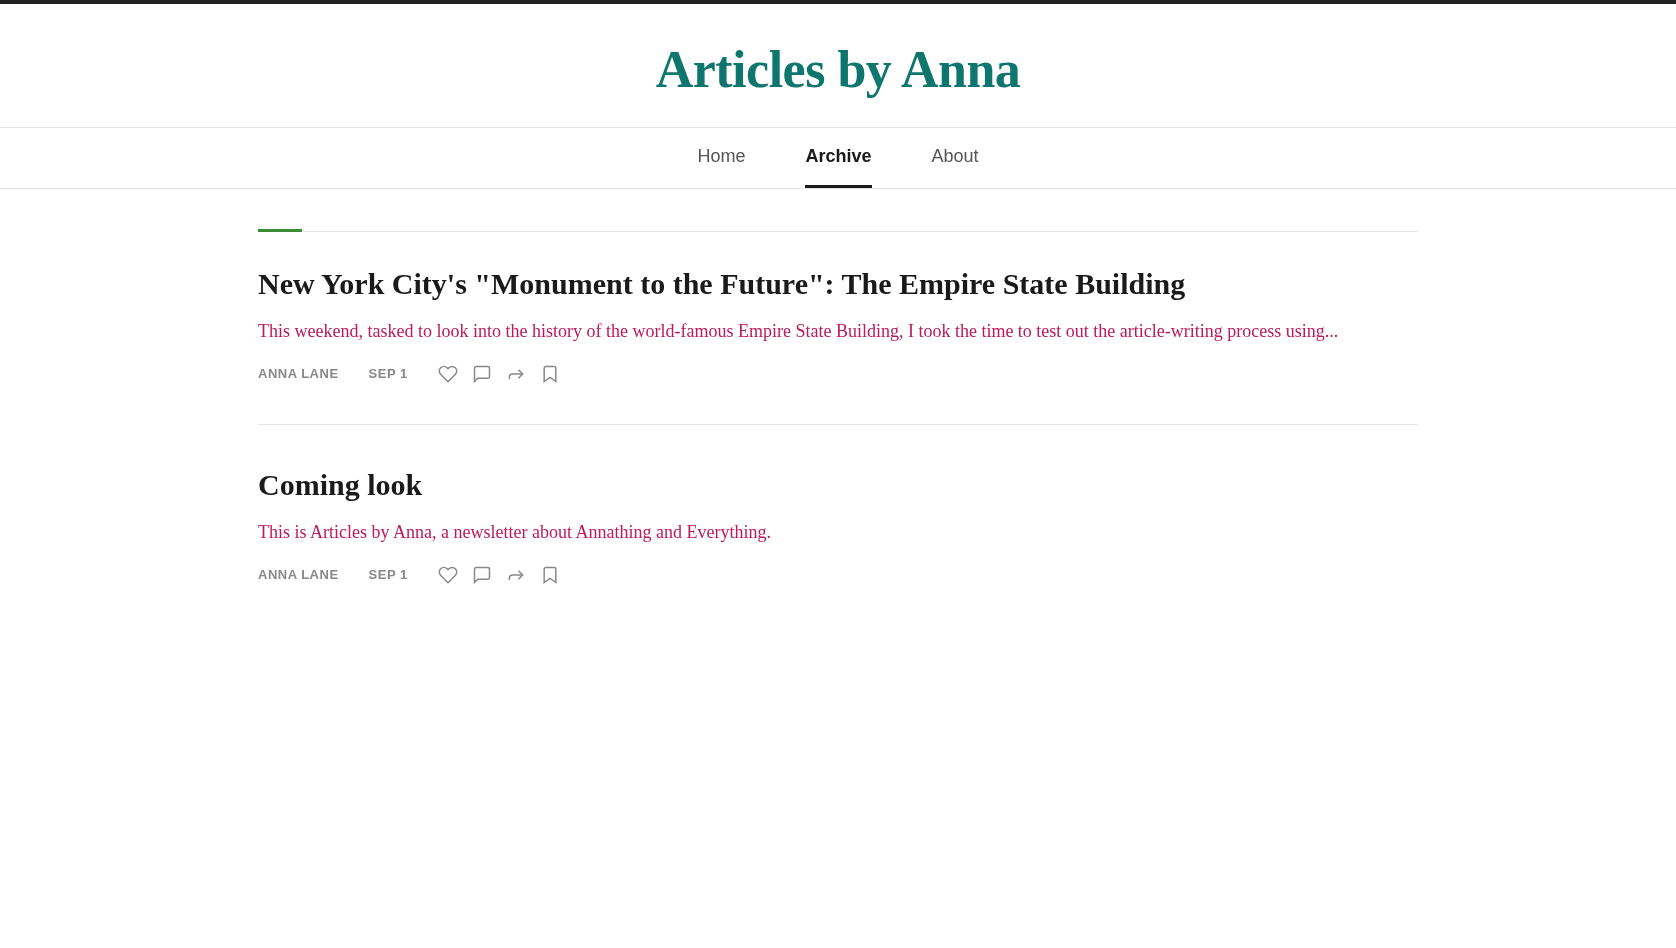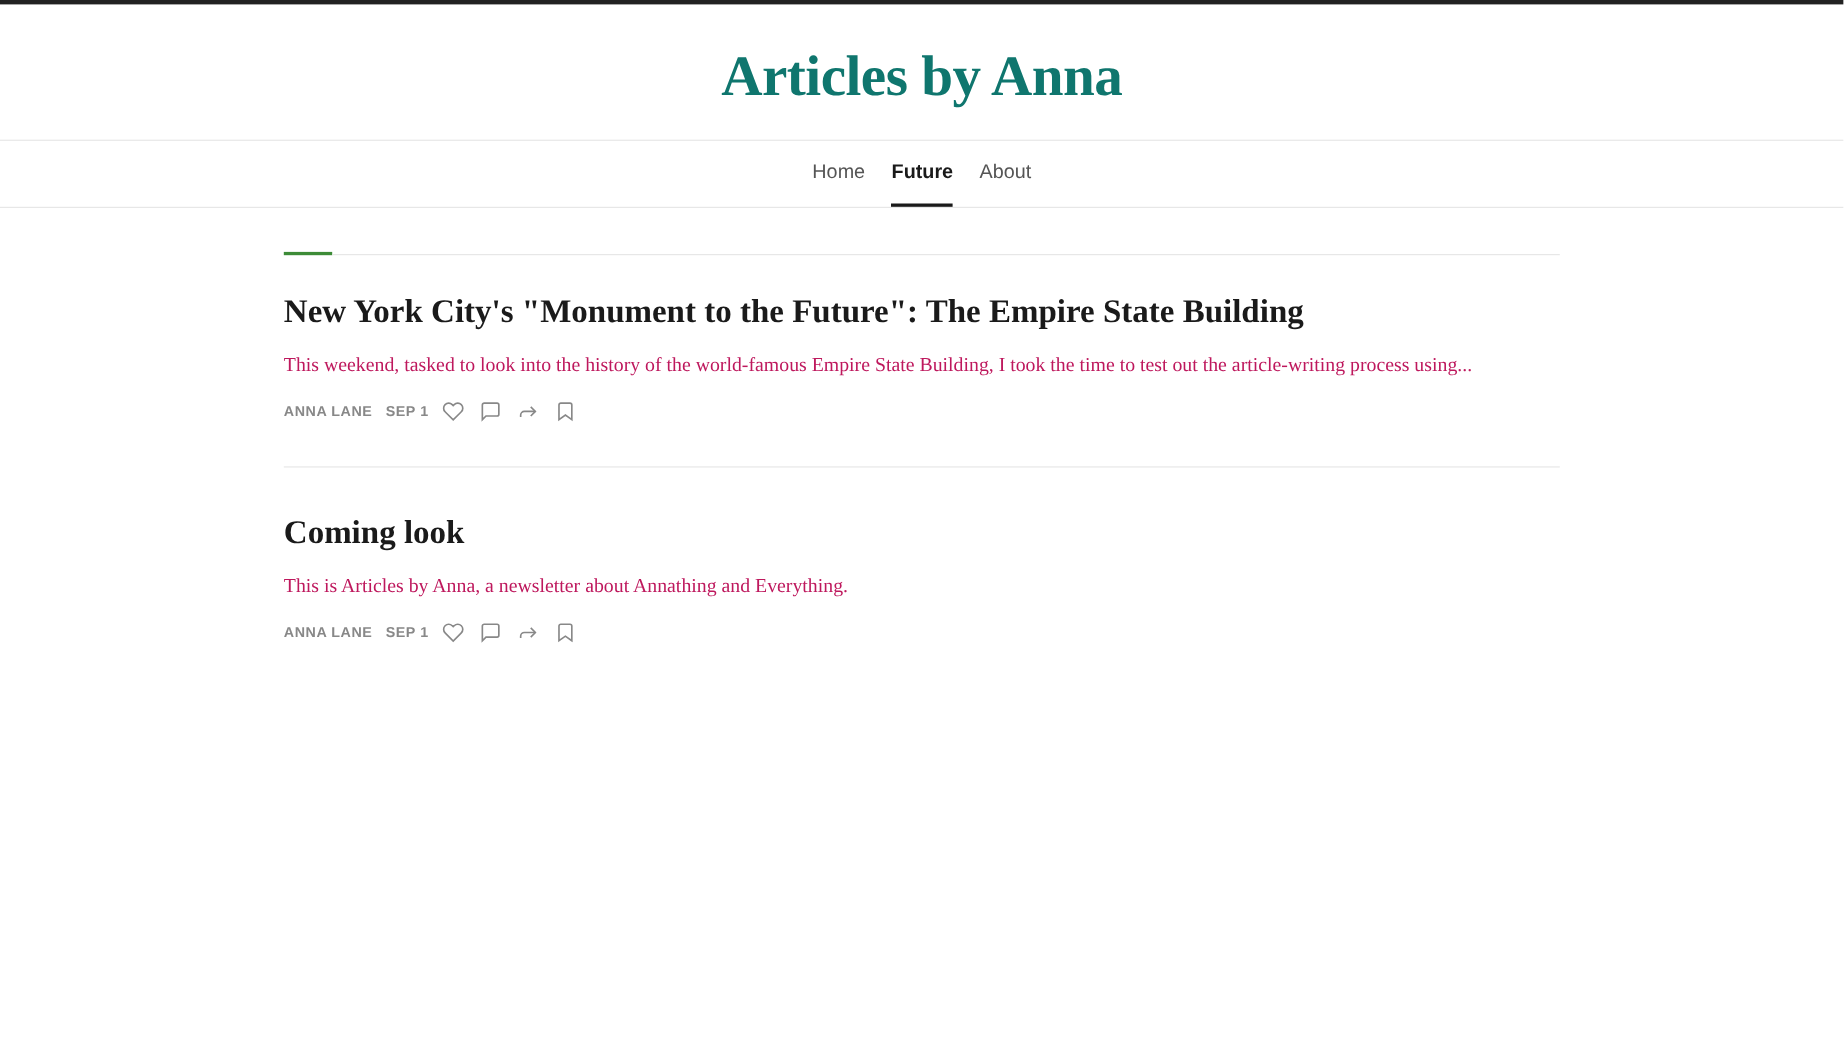--- a/index.html
+++ b/index.html
@@ -32,21 +32,21 @@
       font-size: 52px;
       font-weight: 800;
       letter-spacing: -0.5px;
       color: #0f766e;
     }
 
     .nav-bar {
       display: flex;
       justify-content: center;
       align-items: center;
-      gap: 24px;
+      gap: 60px;
       padding: 18px 20px 0;
       border-bottom: 1px solid #e5e5e5;
     }
 
     .nav-item {
       font-family: -apple-system, BlinkMacSystemFont, 'Segoe UI', Helvetica, Arial, sans-serif;
       font-size: 18px;
       color: #555;
       text-decoration: none;
       padding-bottom: 18px;
@@ -92,21 +92,21 @@
     .article-excerpt {
       font-size: 18px;
       color: #be185d;
       line-height: 1.6;
       margin-bottom: 18px;
     }
 
     .article-meta {
       display: flex;
       align-items: center;
-      gap: 12px;
+      gap: 30px;
     }
 
     .meta-author {
       font-family: -apple-system, BlinkMacSystemFont, 'Segoe UI', Helvetica, Arial, sans-serif;
       font-size: 13px;
       font-weight: 600;
       color: #888;
       letter-spacing: 0.5px;
       text-transform: uppercase;
     }
@@ -176,21 +176,21 @@
 <body>
 
 <div class="top-bar"></div>
 
 <header class="site-header">
   <h1 class="site-title">Articles by Anna</h1>
 </header>
 
 <nav class="nav-bar">
   <a class="nav-item">Home</a>
-  <a class="nav-item active">Future</a>
+  <a class="nav-item active">Archive</a>
   <a class="nav-item">About</a>
 </nav>
 
 <main class="main-content">
 
   <div class="section-top">
     <div class="green-underline-row">
       <div class="green-bar"></div>
       <div class="gray-line"></div>
     </div>

